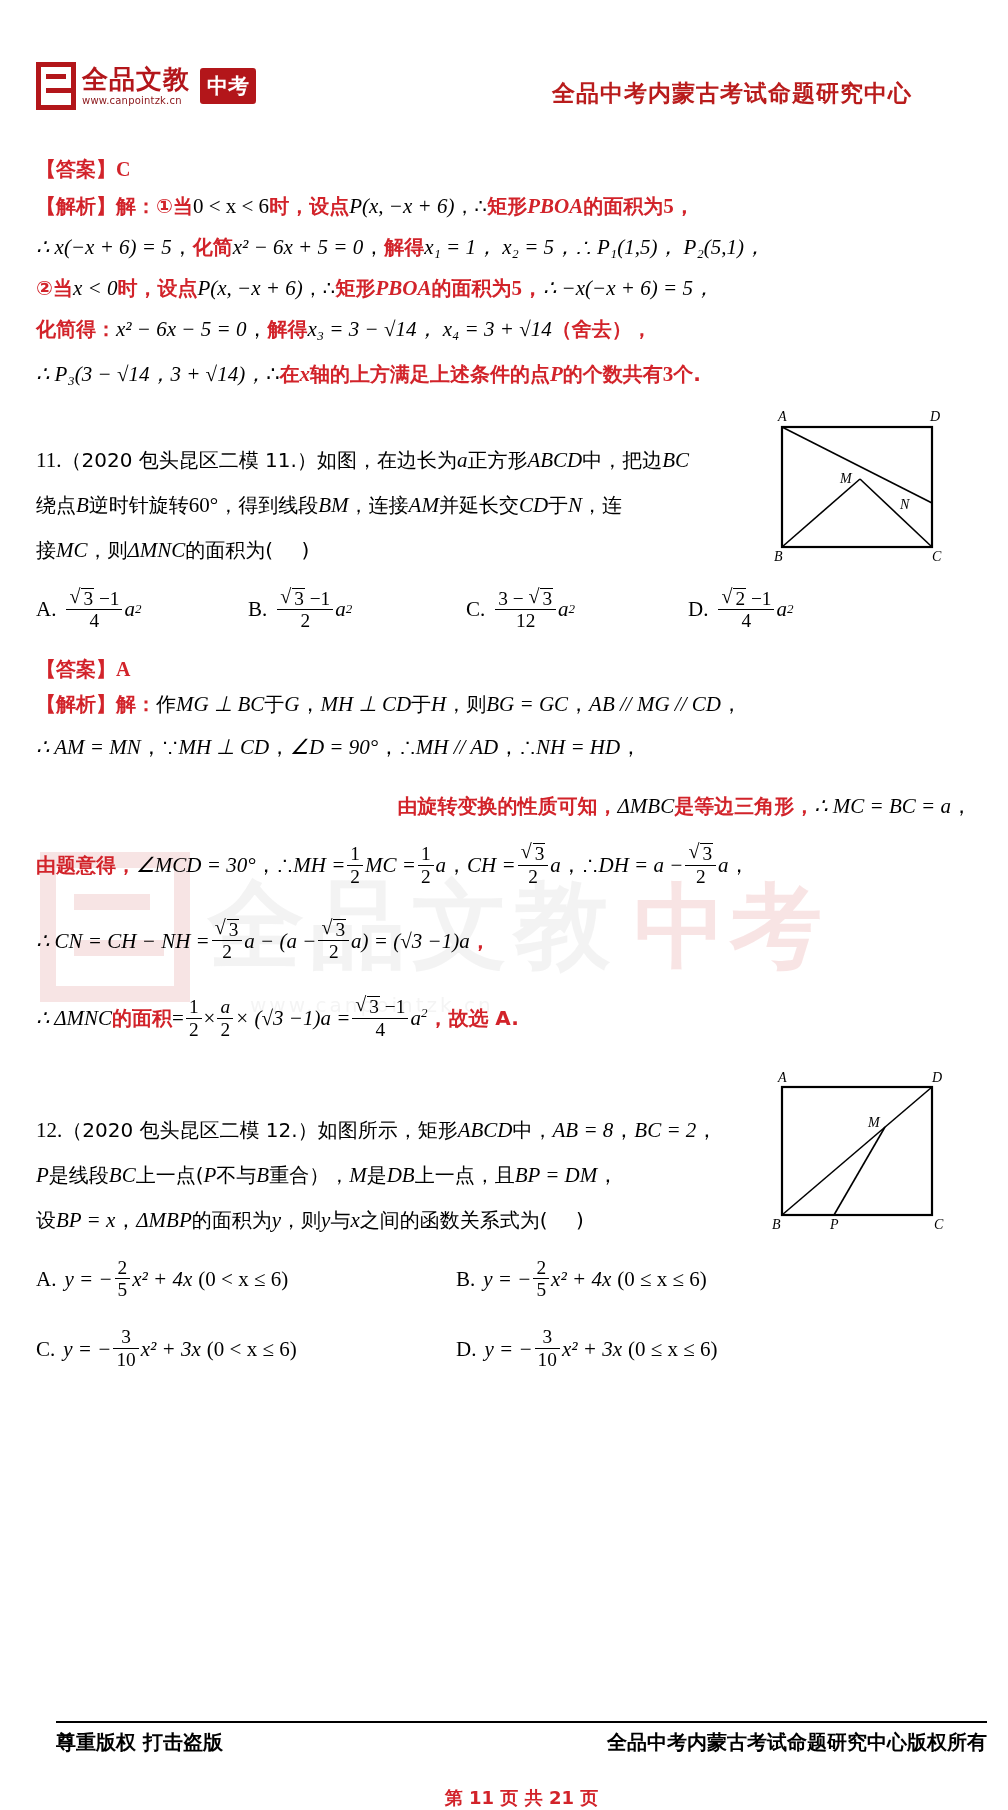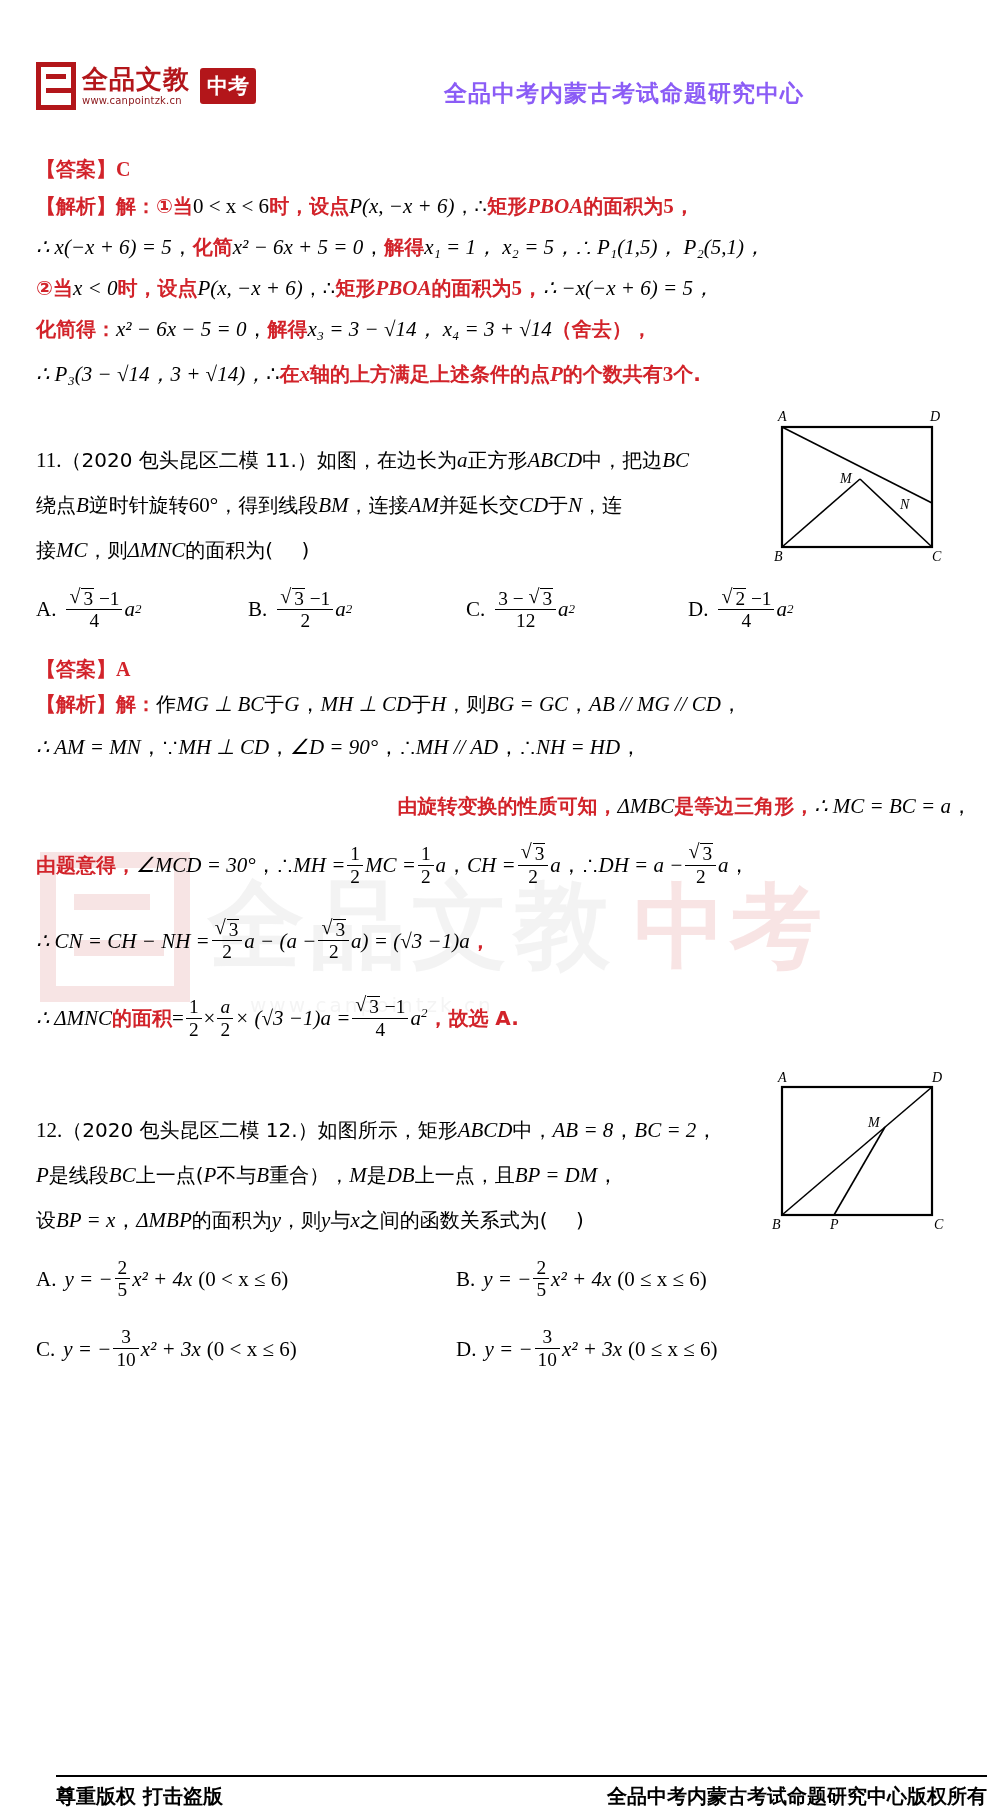--- a/index.html
+++ b/index.html
@@ -134,25 +134,25 @@
     font-family: "DejaVu Sans", sans-serif;
     font-size: 21px;
     font-weight: bold;
     padding: 4px 7px;
     border-radius: 3px;
     margin-left: 4px;
     align-self: center;
   }
   .header-title {
     flex: 1;
-    text-align: center;
+    text-align: right;
     font-family: "DejaVu Sans", sans-serif;
     font-size: 23px;
     font-weight: bold;
-    color: #8b5cf6;
+    color: #b91c1c;
     letter-spacing: 1px;
     padding-top: 16px;
     padding-right: 60px;
   }
 
   
   .content {
     position: relative;
     z-index: 2;
     margin: 0 36px;
@@ -477,15 +477,22 @@
     </div>
 
   </div>
 
   <div class="footer">
     <div class="footer-rule"></div>
     <div class="footer-row">
       <span class="cn">尊重版权  打击盗版</span>
       <span class="cn">全品中考内蒙古考试命题研究中心版权所有</span>
     </div>
+    <div class="footer-page">
+      <span>第</span>
+      <span class="pg">11</span>
+      <span>页 共</span>
+      <span class="pg">21</span>
+      <span>页</span>
+    </div>
   </div>
 
 </div>
 
 </body></html>

